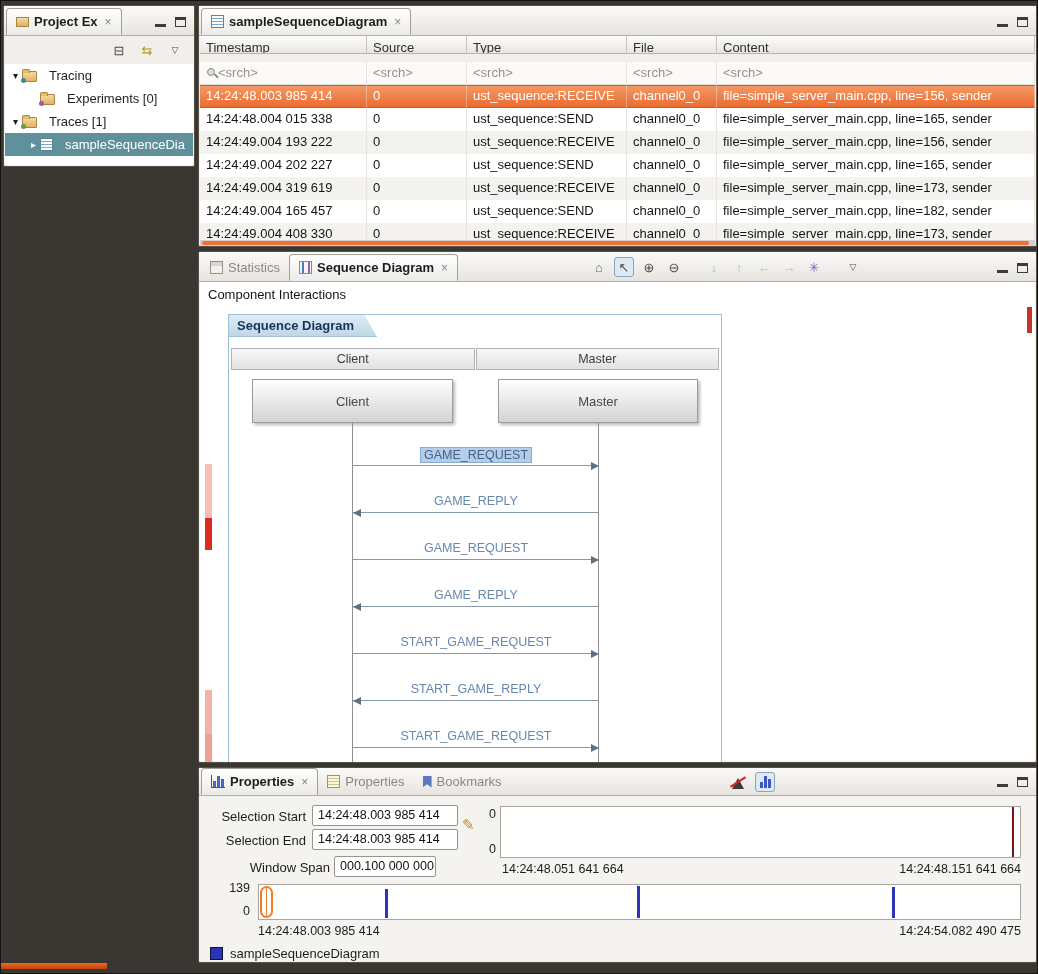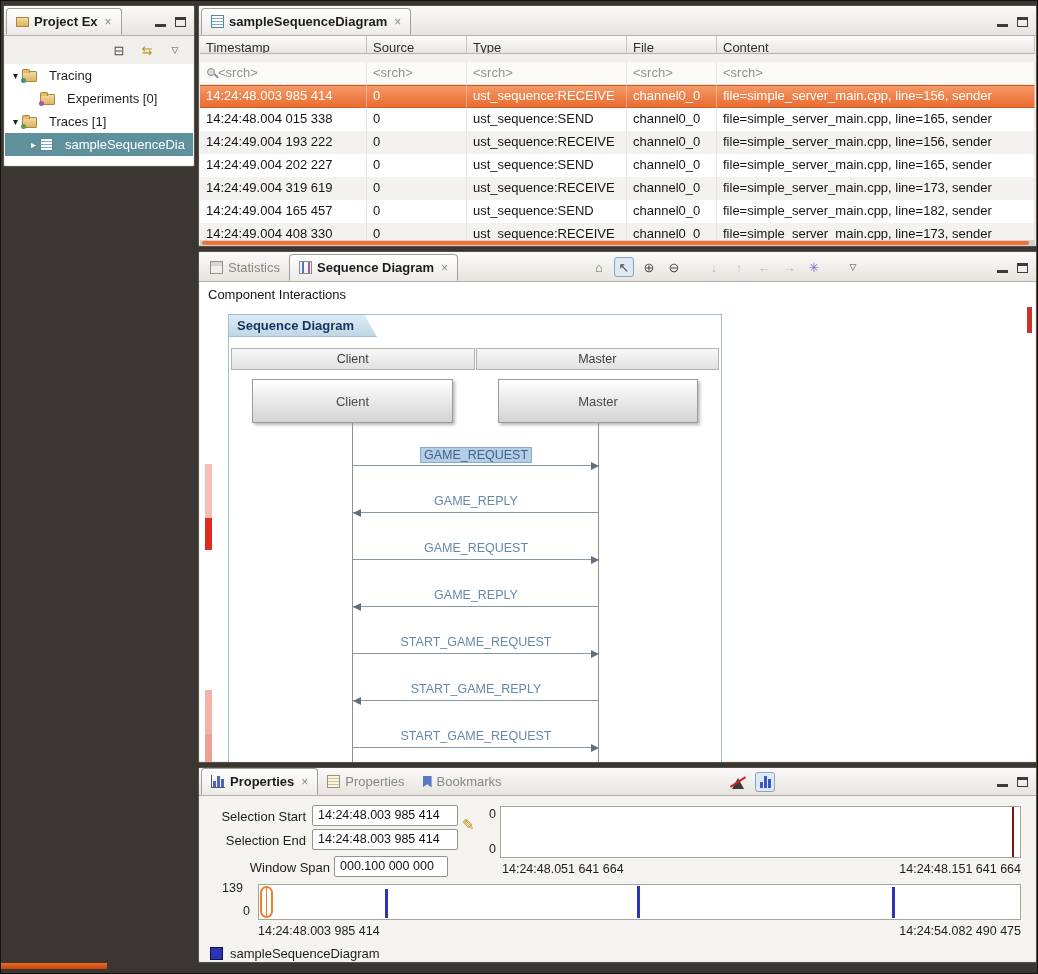--- a/index.html
+++ b/index.html
@@ -146,28 +146,28 @@
   .histo-content { position:absolute; top:28px; left:1px; right:1px; bottom:1px; background:#f5f3ef; }
   .flabel { position:absolute; font-size:13px; color:#1d1d1d; text-align:right; white-space:nowrap; }
   .field { position:absolute; height:21px; background:#fff; border:1px solid #98938c; border-radius:2px;
     font-size:12.5px; color:#111; line-height:19px; padding:0 5px; white-space:nowrap; }
   #lbl-selstart { left:4px; top:13px; width:102px; }
   #fld-selstart { left:112px; top:9px; width:146px; }
   #lbl-selend   { left:4px; top:37px; width:102px; }
   #fld-selend   { left:112px; top:33px; width:146px; }
   #pencil { position:absolute; left:262px; top:20px; font-size:15px; color:#c18f00; }
   #lbl-wspan { left:40px; top:64px; width:90px; }
-  #fld-wspan { left:134px; top:60px; width:114px; }
+  #fld-wspan { left:134px; top:60px; width:102px; }
   .axislbl { position:absolute; font-size:12.5px; color:#1d1d1d; white-space:nowrap; }
   #tc-ytop { left:268px; top:11px; width:28px; text-align:right; }
   #tc-ybot { left:268px; top:46px; width:28px; text-align:right; }
   #topchart { position:absolute; left:300px; top:10px; right:14px; height:52px; background:#fff; border:1px solid #a8a49d; }
   .tc-cursor { position:absolute; top:0; bottom:0; width:2px; background:#7d1410; }
   #tc-xleft { left:302px; top:66px;text-align:right; } #tc-xright { right:14px; top:66px; }
-  #fc-ytop { left:22px; top:85px; width:28px; text-align:left; }
+  #fc-ytop { left:22px; top:85px; width:28px; text-align:right; }
   #fc-ybot { left:22px; top:108px; width:28px; text-align:right; }
   #fullchart { position:absolute; left:58px; top:88px; right:14px; height:36px; background:#fff; border:1px solid #a8a49d; }
   .sel-capsule { position:absolute; left:1px; top:1px; width:13px; height:32px;
     border:2px solid #ef7d2a; border-radius:7px; background:rgba(255,255,255,.5); }
   .sel-capsule::after { content:""; position:absolute; left:4px; top:0; bottom:0; width:1px; background:#ef7d2a; }
   .spike { position:absolute; bottom:1px; width:3px; background:#2c35b8; }
   #fc-xleft { left:58px; top:128px; } #fc-xright { right:14px; top:128px; }
   #legend { position:absolute; left:10px; top:150px; display:flex; gap:7px; align-items:center; font-size:13px; color:#1d1d1d; }
   .legend-swatch { width:13px; height:13px; background:#2c35b8; border:1px solid #10123c; }
 

